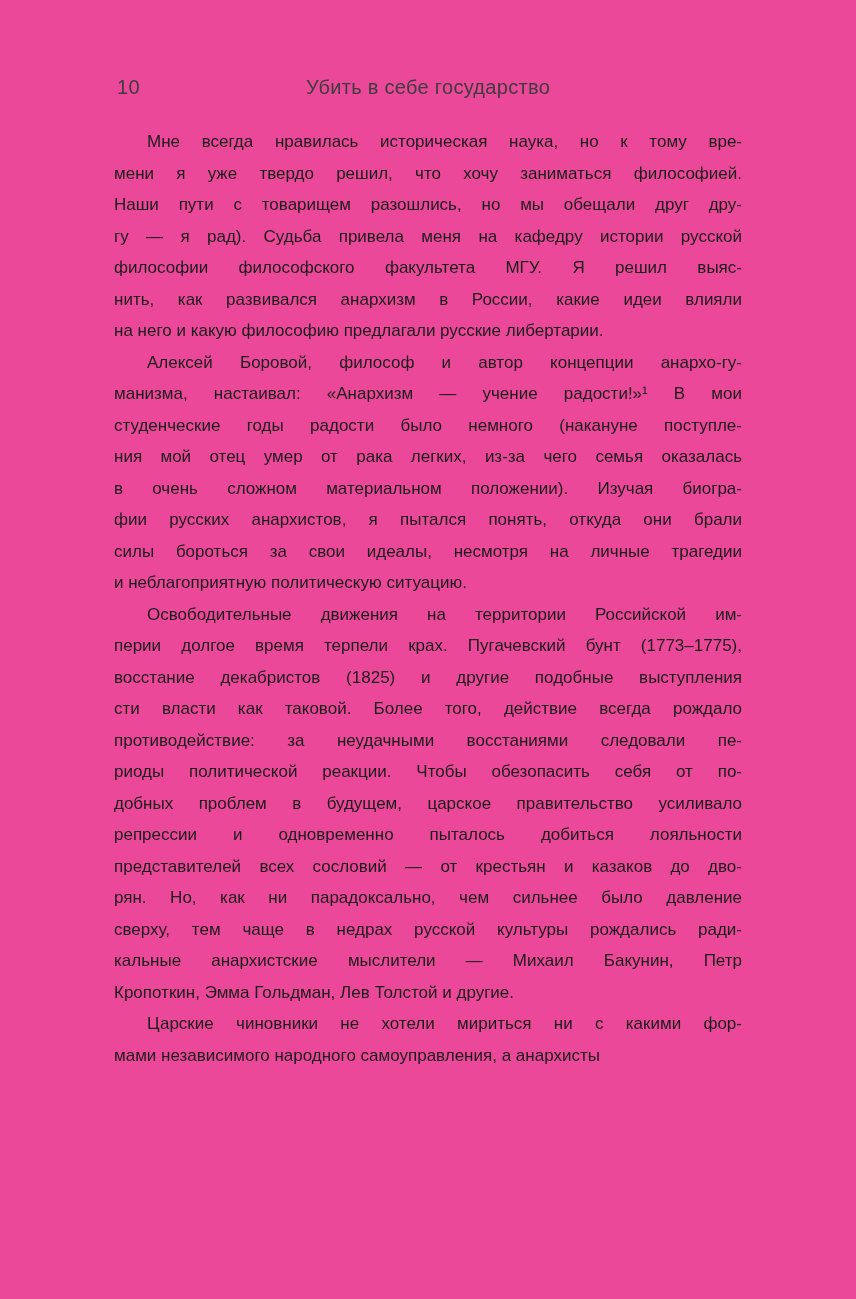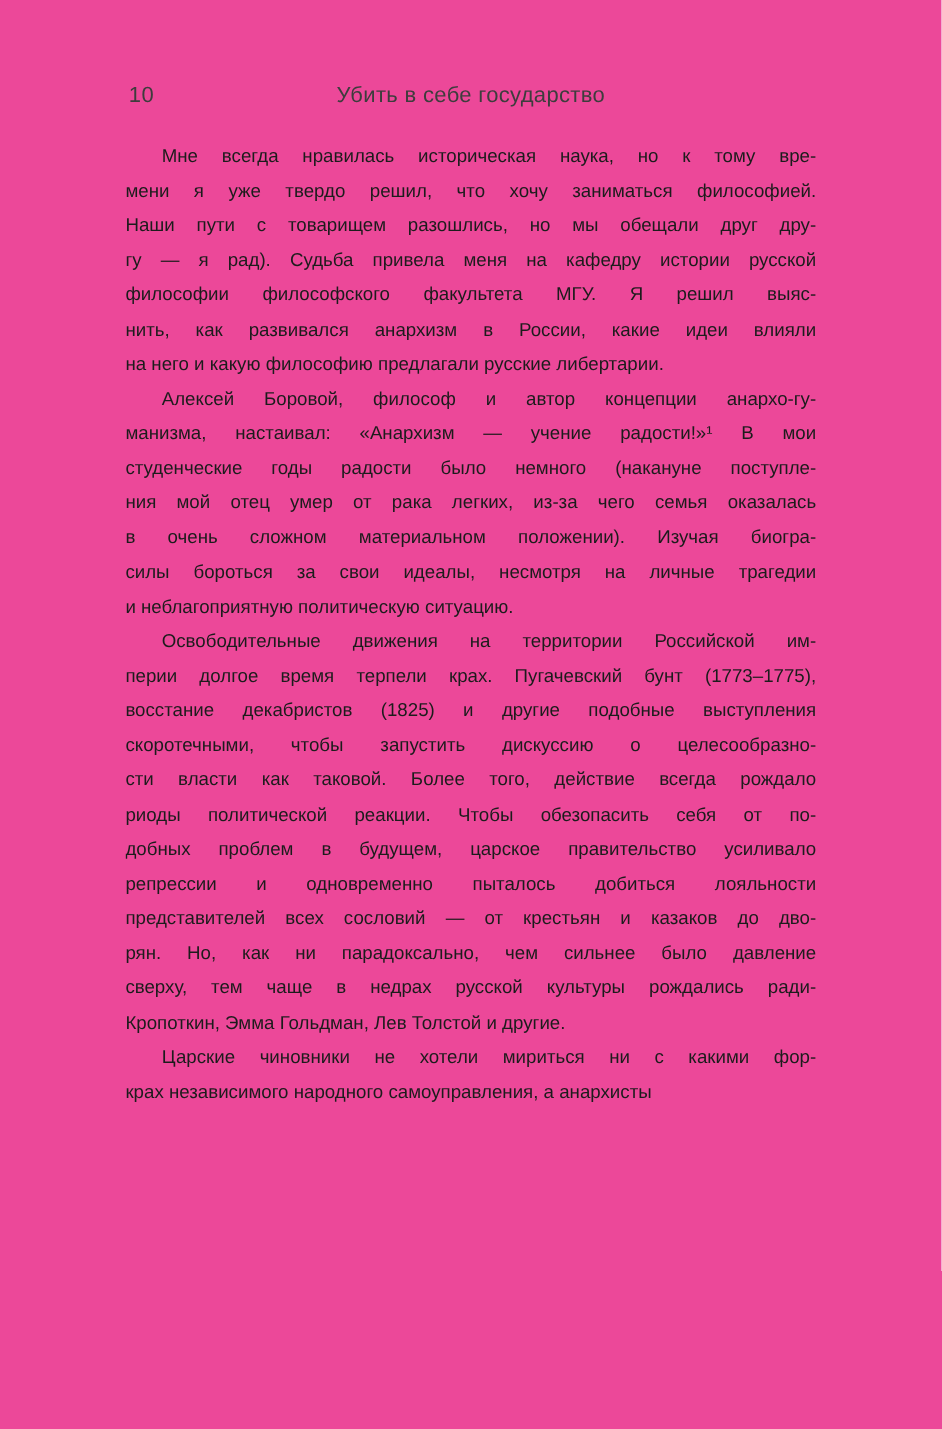--- a/index.html
+++ b/index.html
@@ -73,35 +73,37 @@
         <div class="line">философии философского факультета МГУ. Я решил выяс-</div>
         <div class="line">нить, как развивался анархизм в России, какие идеи влияли</div>
         <div class="line last">на него и какую философию предлагали русские либертарии.</div>
       </div>
       <div class="para">
         <div class="line first">Алексей Боровой, философ и автор концепции анархо-гу-</div>
         <div class="line">манизма, настаивал: «Анархизм — учение радости!»¹ В мои</div>
         <div class="line">студенческие годы радости было немного (накануне поступле-</div>
         <div class="line">ния мой отец умер от рака легких, из-за чего семья оказалась</div>
         <div class="line">в очень сложном материальном положении). Изучая биогра-</div>
+        <div class="line">фии русских анархистов, я пытался понять, откуда они брали</div>
         <div class="line">силы бороться за свои идеалы, несмотря на личные трагедии</div>
         <div class="line last">и неблагоприятную политическую ситуацию.</div>
       </div>
       <div class="para">
         <div class="line first">Освободительные движения на территории Российской им-</div>
         <div class="line">перии долгое время терпели крах. Пугачевский бунт (1773–1775),</div>
         <div class="line">восстание декабристов (1825) и другие подобные выступления</div>
-        <div class="line">скоротечными, чтобы запустить дискуссию о целесообразно-</div>
         <div class="line">сти власти как таковой. Более того, действие всегда рождало</div>
+        <div class="line">противодействие: за неудачными восстаниями следовали пе-</div>
         <div class="line">риоды политической реакции. Чтобы обезопасить себя от по-</div>
         <div class="line">добных проблем в будущем, царское правительство усиливало</div>
         <div class="line">репрессии и одновременно пыталось добиться лояльности</div>
         <div class="line">представителей всех сословий — от крестьян и казаков до дво-</div>
         <div class="line">рян. Но, как ни парадоксально, чем сильнее было давление</div>
         <div class="line">сверху, тем чаще в недрах русской культуры рождались ради-</div>
+        <div class="line">кальные анархистские мыслители — Михаил Бакунин, Петр</div>
         <div class="line last">Кропоткин, Эмма Гольдман, Лев Толстой и другие.</div>
       </div>
       <div class="para">
         <div class="line first">Царские чиновники не хотели мириться ни с какими фор-</div>
-        <div class="line last">крах независимого народного самоуправления, а анархисты</div>
+        <div class="line last">мами независимого народного самоуправления, а анархисты</div>
       </div>
     </div>
 </div>
 
 </body></html>

